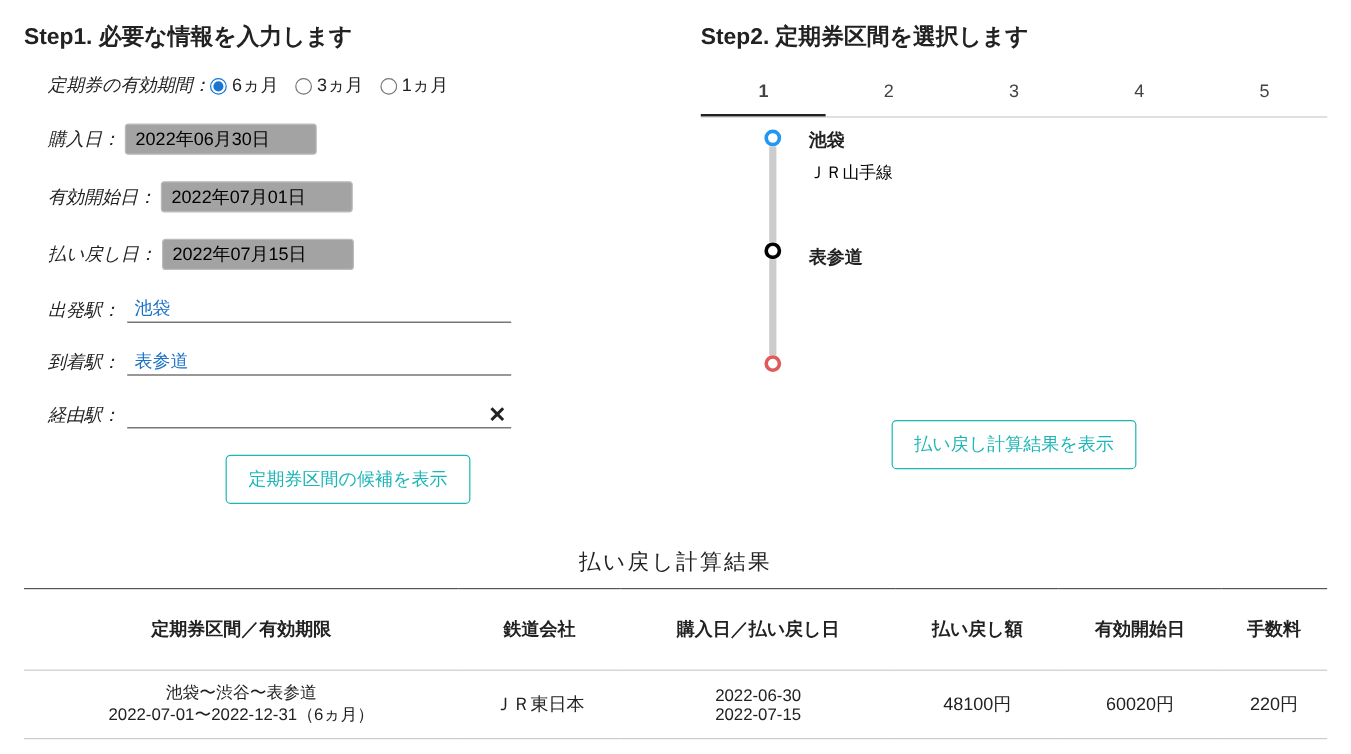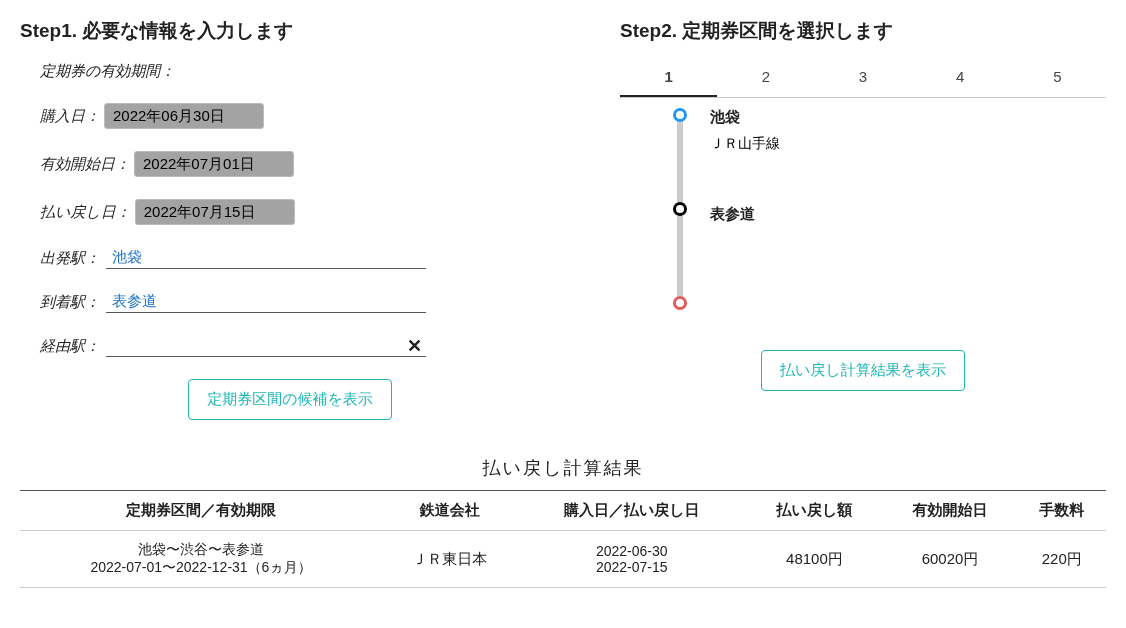--- a/index.html
+++ b/index.html
@@ -1,17 +1,17 @@
 <!DOCTYPE html>
 <html><head>
 <meta charset="utf-8">
 <style>
 * { box-sizing: border-box; margin: 0; padding: 0; }
 body { font-family: -apple-system, "Hiragino Sans", "Hiragino Kaku Gothic ProN", Meiryo, sans-serif; font-size: 15px; color: #222; background: #fff; padding: 18px 20px; width: 1126px; }
-.cols { display: flex; gap: 60px; }
+.cols { display: flex; gap: 24px; }
 .col-left { width: 540px; }
 .col-right { flex: 1; }
 
 h2.step { font-size: 19px; font-weight: 600; margin-bottom: 18px; }
 
 .form-rows { padding-left: 20px; }
 .form-row { display: flex; align-items: center; margin-bottom: 22px; font-size: 15px; }
 .form-row .lbl { white-space: nowrap; font-style: italic; }
 .radio-group { display: flex; gap: 14px; align-items: center; }
 .radio-item { display: flex; align-items: center; gap: 4px; }
@@ -39,34 +39,48 @@
 .node.end { border-color: #e05a5a; }
 .route-labels { flex: 1; }
 .stop-block { height: 97px; }
 .stop-name { font-weight: 600; font-size: 15px; }
 .line-name { font-size: 14px; margin-top: 8px; color: #000000; }
 
 
 .results { margin-top: 36px; }
 .results-title { text-align: center; font-size: 18px; font-weight: 500; margin-bottom: 10px; letter-spacing: 2px;}
 table { width: 100%; border-collapse: collapse; font-size: 15px;}
-th { font-weight: 600; padding: 10px 6px; border-top: 1px solid #555; border-bottom: 1px solid #ccc; }
+th { font-weight: 600; padding: 24px 6px; border-top: 1px solid #555; border-bottom: 1px solid #ccc; }
 td { padding: 10px 6px; text-align: center; border-bottom: 1px solid #ccc; }
 td .sub { font-size: 14px; }
 </style>
 </head>
 <body>
 
 <div class="cols">
   <div class="col-left">
     <h2 class="step">Step1. 必要な情報を入力します</h2>
     <div class="form-rows">
 
       <div class="form-row">
         <span class="lbl">定期券の有効期間：</span>
+        <div class="radio-group" id="radio-group">
+            <label class="radio-item">
+              <input type="radio" name="validity" checked="" style="">
+              <span>6ヵ月</span>
+            </label>
+            <label class="radio-item">
+              <input type="radio" name="validity" style="">
+              <span>3ヵ月</span>
+            </label>
+            <label class="radio-item">
+              <input type="radio" name="validity" style="">
+              <span>1ヵ月</span>
+            </label>
+          </div>
       </div>
 
       <div class="form-row">
         <span class="lbl">購入日：</span>
         <input class="txt-input date" value="2022年06月30日" style="">
       </div>
 
       <div class="form-row">
         <span class="lbl">有効開始日：</span>
         <input class="txt-input date" value="2022年07月01日" style="">

